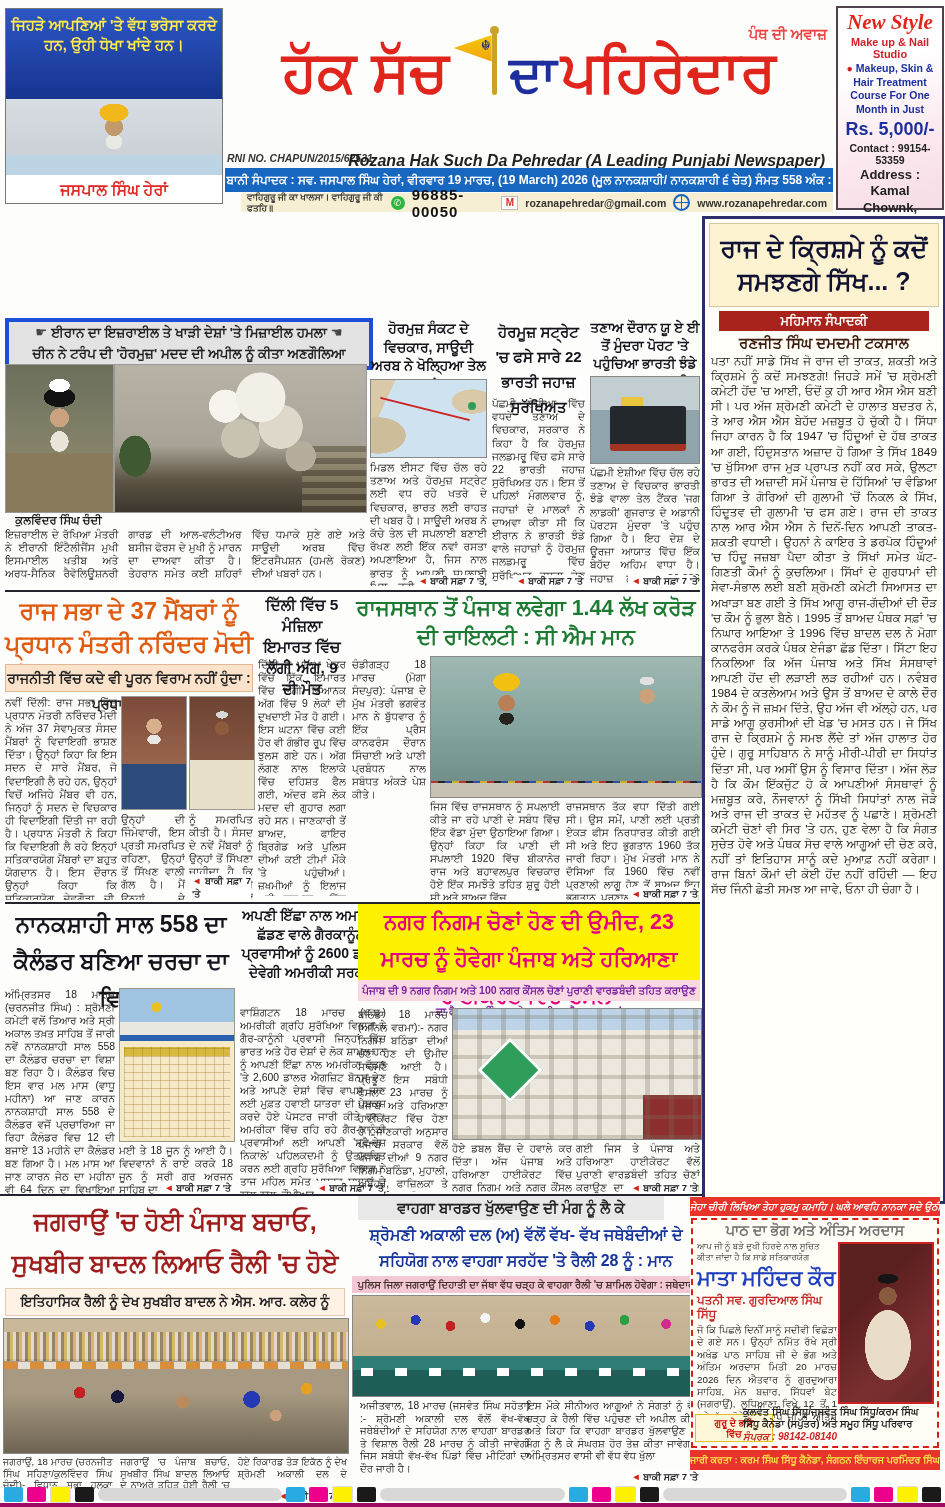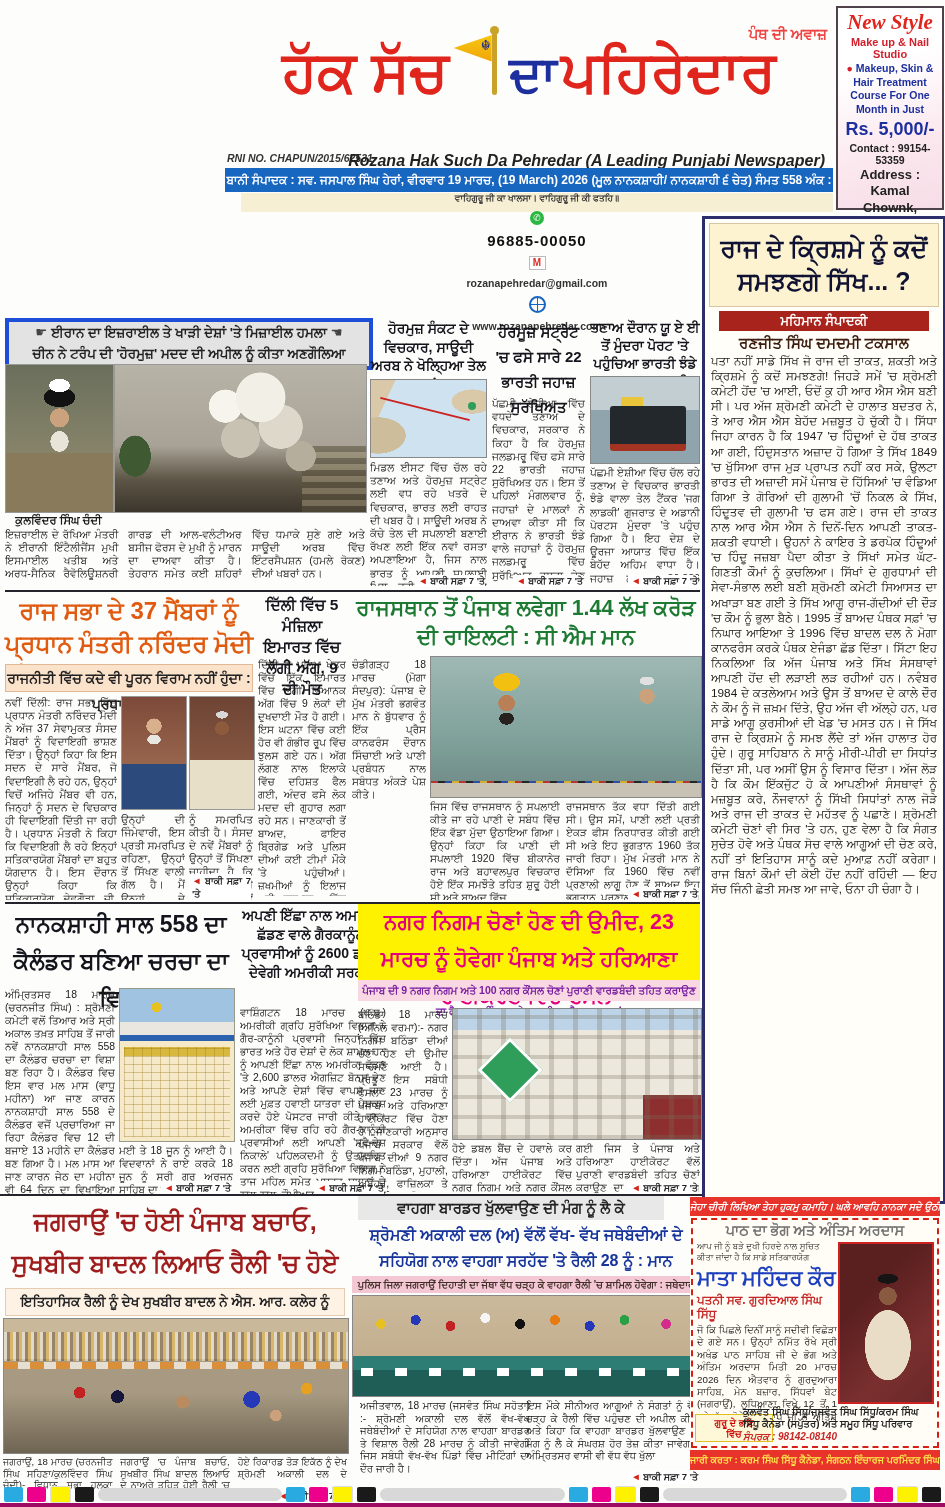--- a/index.html
+++ b/index.html
@@ -30,21 +30,21 @@
   .flag .pole{position:absolute;right:8px;top:2px;width:5px;height:62px;background:#caa22a;border-radius:3px;}
   .flag .dot{position:absolute;right:6px;top:-5px;width:9px;height:9px;border-radius:50%;background:#caa22a;}
   .flag .cloth{position:absolute;right:13px;top:4px;width:38px;height:34px;
       background:linear-gradient(180deg,#f6c80f,#ef9b0a);clip-path:polygon(100% 0,0 38%,100% 78%);}
   .flag .khanda{position:absolute;right:14px;top:6px;font-size:14px;color:#1a2a8c;}
   .mh-rni{position:absolute;left:2px;top:147px;font-size:10.5px;font-weight:bold;font-style:italic;color:#333;}
   .mh-sub-en{position:absolute;right:8px;top:147px;font-size:16px;font-weight:bold;font-style:italic;color:#222;}
   .mh-info{position:absolute;left:0;right:0;top:163px;height:24px;background:#1766c0;color:#fff;
            font-weight:bold;font-size:12px;line-height:24px;text-align:center;}
   .mh-contact{position:absolute;left:16px;right:0;top:188px;height:19px;background:#f6efd3;display:flex;
-              align-items:center;gap:7px;padding:0 13px;font-size:10.5px;font-weight:bold;color:#333;flex-direction:column;}
+              align-items:center;gap:7px;padding:0 6px;font-size:10.5px;font-weight:bold;color:#333;}
   .wa-ic{display:inline-block;width:14px;height:14px;border-radius:50%;background:#2bb741;color:#fff;
          font-size:9px;line-height:14px;text-align:center;flex:none;}
   .gm-ic{display:inline-block;width:15px;height:12px;background:#fff;border:1px solid #bbb;color:#d93025;
          font-size:10px;line-height:11px;font-weight:800;text-align:center;flex:none;}
   .gl-ic{display:inline-block;width:13px;height:13px;border-radius:50%;border:2px solid #1766c0;flex:none;
          background:linear-gradient(0deg,transparent 45%,#1766c0 45% 55%,transparent 55%),
                     linear-gradient(90deg,transparent 45%,#1766c0 45% 55%,transparent 55%);}
   .mh-phone{font-size:15px;letter-spacing:1px;color:#111;}
   #ad-box{left:836px;top:6px;width:104px;height:198px;border:2px solid #50424a;text-align:center;
           background:linear-gradient(160deg,#fff 30%,#fbe7ee 70%,#f6dce6);padding-top:2px;}
@@ -234,20 +234,25 @@
   .sq{width:19px;height:15px;border-radius:2px;flex:none;}
   .sq.c{background:#29abe2;} .sq.m{background:#ec008c;} .sq.y{background:#fff200;border:1px solid #ddd;} .sq.k{background:#1a1a1a;}
   .pill{flex:1;height:13px;background:#d8d8d8;border-radius:7px;}
   #footline{position:absolute;left:0;right:0;top:1503px;height:4px;background:#9e0b62;}
 </style>
 </head>
 <body>
 
 <div id="page">
 
+  <div id="quote-box" class="abs">
+    <div class="qb-text">ਜਿਹੜੇ ਆਪਣਿਆਂ 'ਤੇ ਵੱਧ ਭਰੋਸਾ ਕਰਦੇ ਹਨ, ਉਹੀ ਧੋਖਾ ਖਾਂਦੇ ਹਨ।</div>
+    <div class="qb-photo"></div>
+    <div class="qb-name">ਜਸਪਾਲ ਸਿੰਘ ਹੇਰਾਂ</div>
+  </div>
 
   <div id="mh-center" class="abs">
     <div class="mh-tagline">ਪੰਥ ਦੀ ਅਵਾਜ਼</div>
     <div class="mh-title">
       <span class="t-red">ਹੱਕ ਸੱਚ</span>
       <span class="flag">
         <span class="dot"></span><span class="pole"></span><span class="cloth"></span>
         <span class="khanda">☬</span>
       </span>
       <span class="t-blue">ਦਾ</span>

